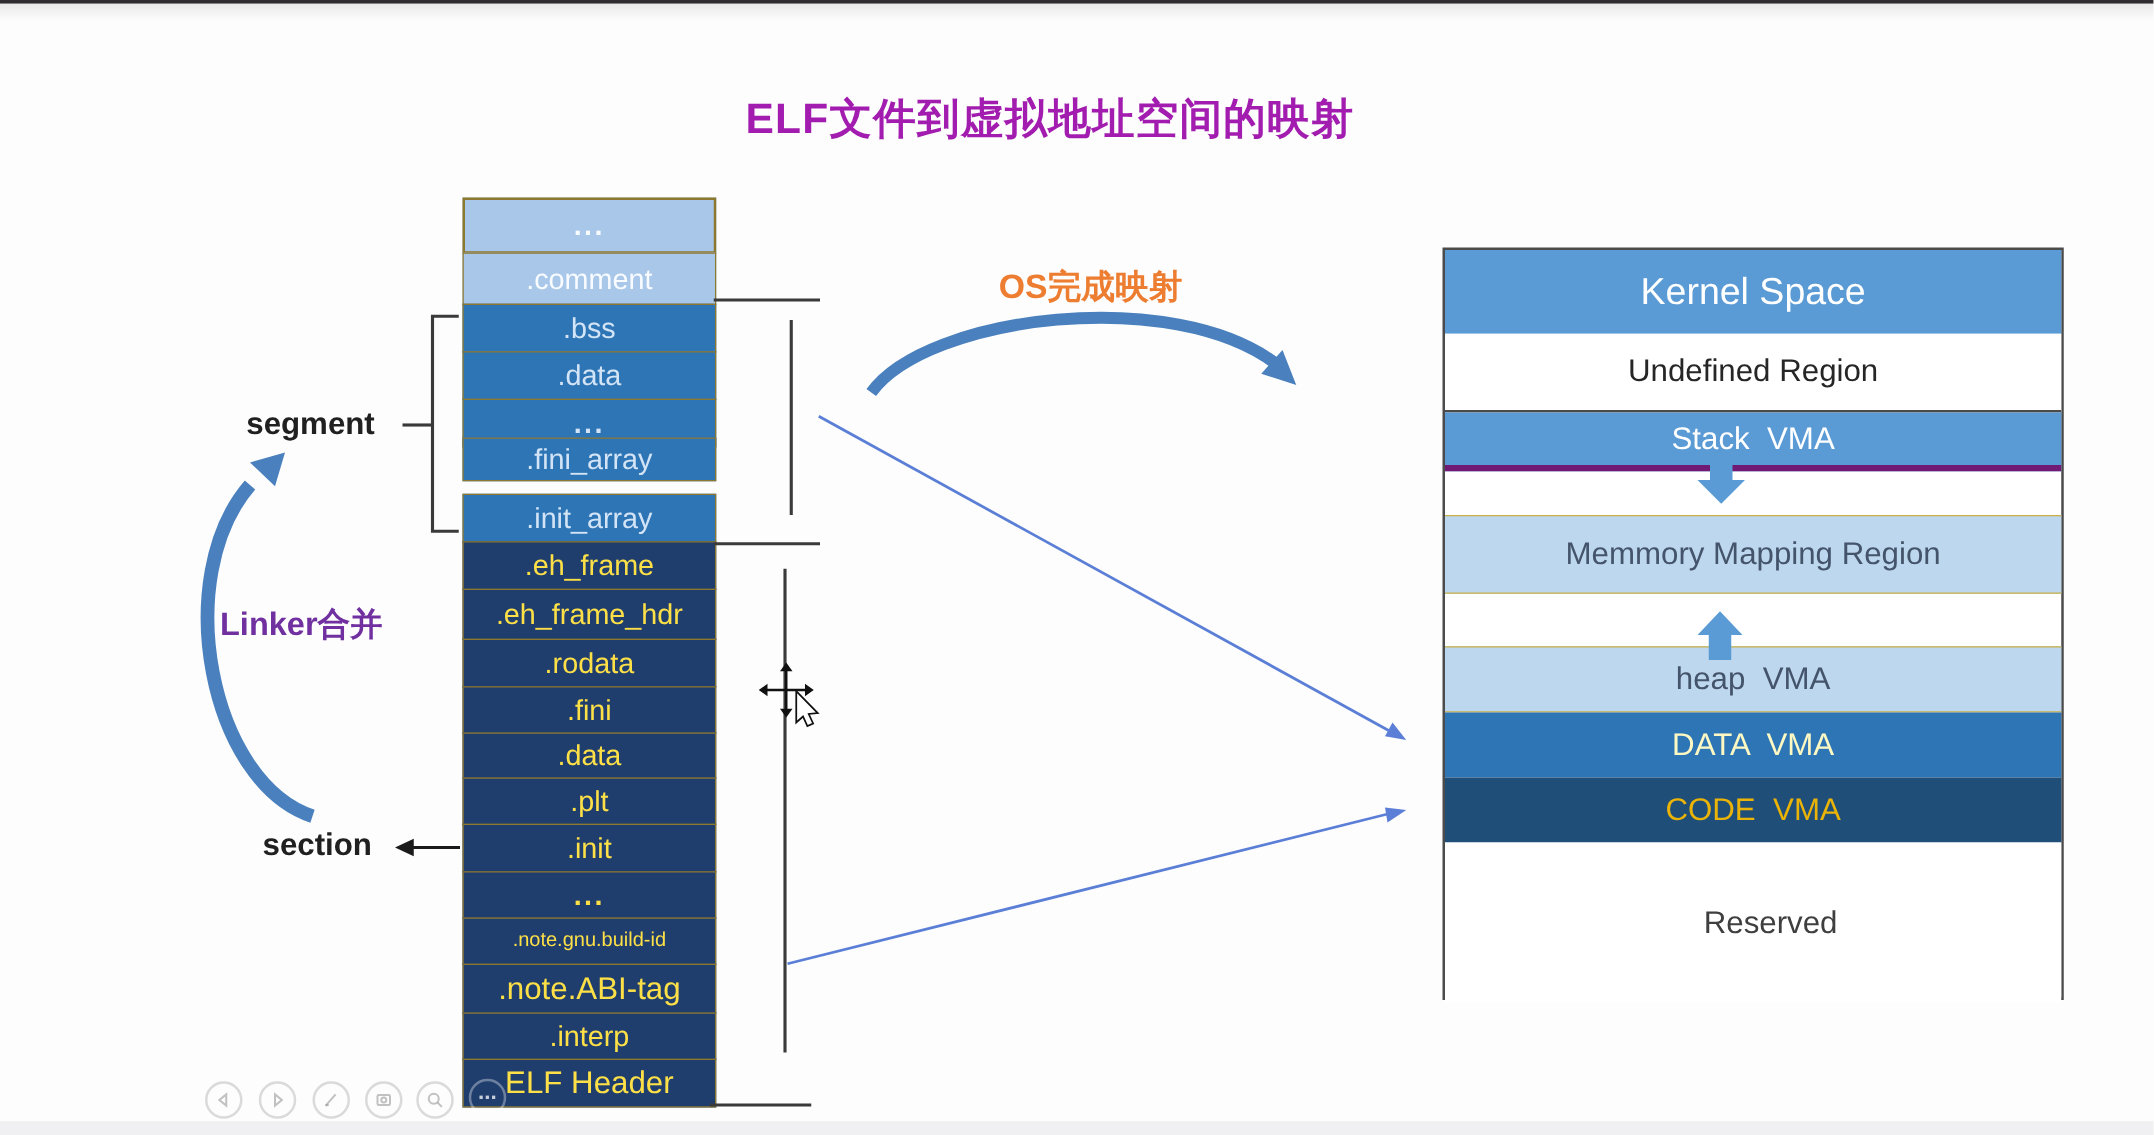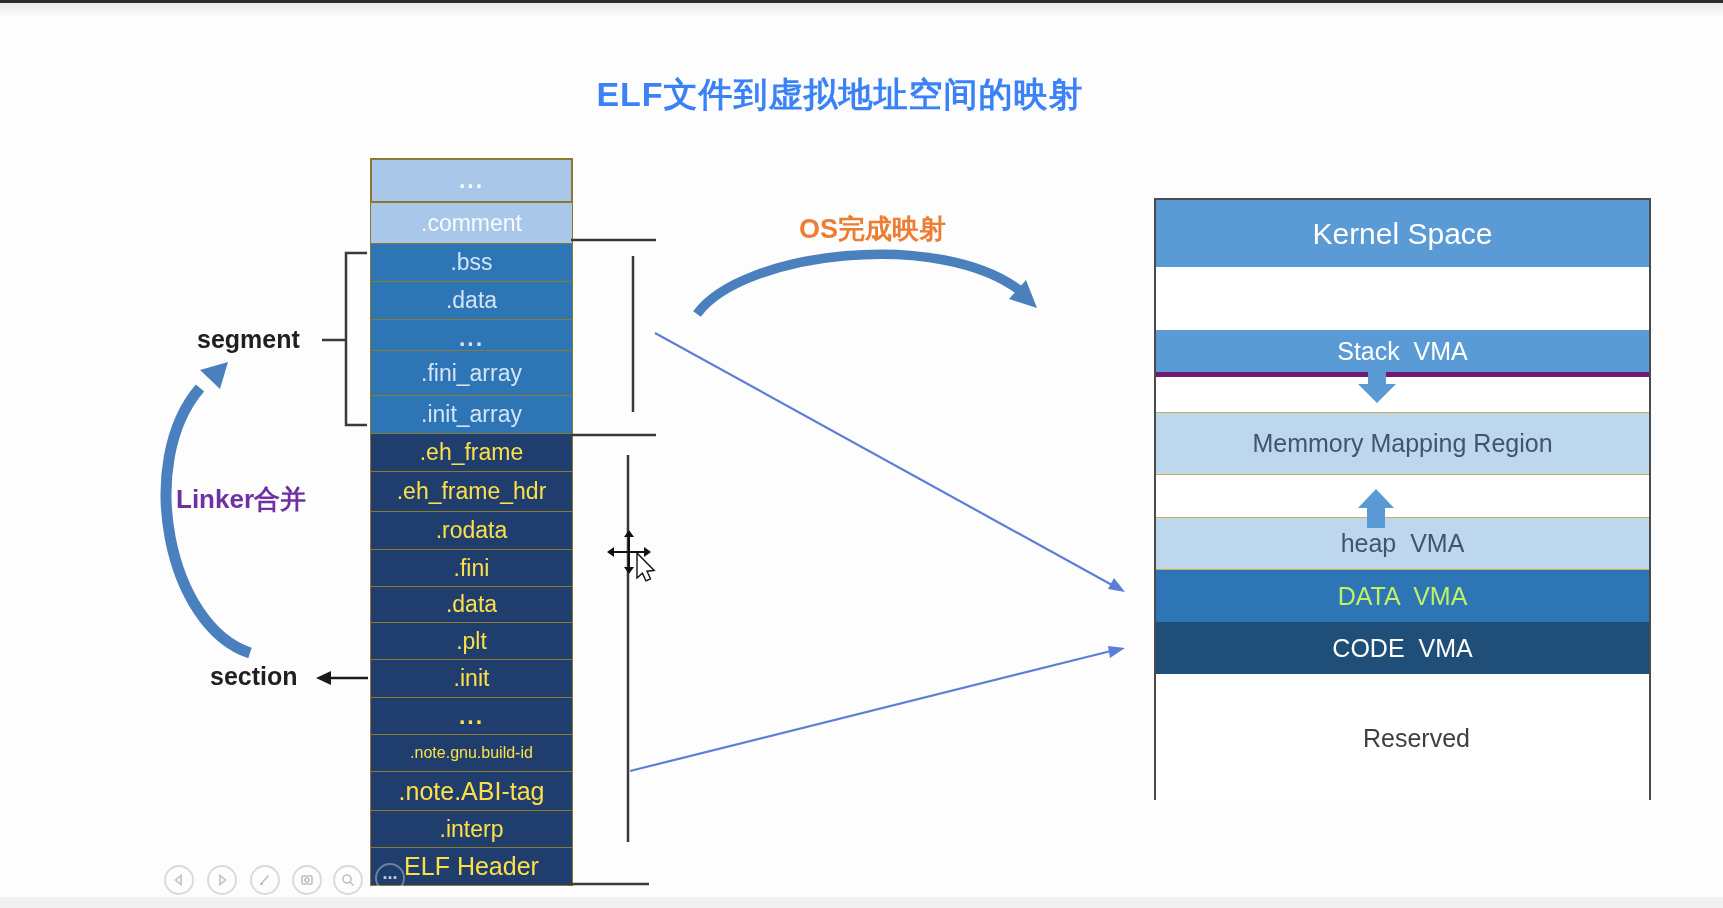--- a/index.html
+++ b/index.html
@@ -8,21 +8,21 @@
     background:#fdfdfd;
     font-family:"Liberation Sans","DejaVu Sans",sans-serif;
   }
   #topbar{position:absolute;left:0;top:0;width:1723px;height:3px;background:#2f2b2e;}
   #topshade{position:absolute;left:0;top:3px;width:1723px;height:14px;
     background:linear-gradient(#e9e9e9,#fdfdfd);}
   #bottombar{position:absolute;left:0;top:897px;width:1723px;height:11px;background:#f0eff1;}
 
   .title{
     position:absolute;left:540px;top:72px;width:600px;text-align:center;
-    font-size:34px;font-weight:bold;color:#3b82f6;letter-spacing:1px;
+    font-size:34px;font-weight:bold;color:#a21caf;letter-spacing:1px;
   }
 
   
   .erow{
     position:absolute;left:370px;width:203px;box-sizing:border-box;
     display:flex;align-items:center;justify-content:center;
     font-size:23px;border:1px solid #8d7830;
   }
   .erow.light{background:#a9c7e9;color:#f8fbff;}
   .erow.mid{background:#2e75b6;color:#d3e4f6;}
@@ -37,22 +37,22 @@
     background:#ffffff;border:2px solid #4b4b4b;box-sizing:border-box;margin-left:24px;
   }
   .kband{
     position:absolute;left:0;width:493px;box-sizing:border-box;
     display:flex;align-items:center;justify-content:center;
     font-size:25px;white-space:pre;
   }
   .kblue{background:#5b9bd5;color:#ffffff;}
   .kwhite{background:#ffffff;color:#262626;}
   .klight{background:#bdd7ee;color:#44546a;border-top:1px solid #c9b04a;border-bottom:1px solid #c9b04a;}
-  .kmid{background:#2e75b6;color:#bef264;text-align:right;}
-  .kdark{background:#1f4e79;color:#ffffff;}
+  .kmid{background:#2e75b6;color:#fef9c3;text-align:right;}
+  .kdark{background:#1f4e79;color:#eab308;}
 
   
   .lbl{position:absolute;font-weight:bold;white-space:nowrap;}
   .lbl.dark{color:#202020;font-size:25px;}
   .lbl.purple{color:#7030a0;font-size:26px;}
   .lbl.orange{color:#ed7d31;font-size:27px;}
 
   
   #overlay{position:absolute;left:0;top:0;pointer-events:none;}
 
@@ -75,38 +75,39 @@
   <div id="bottombar"></div>
 
   <div class="title">ELF文件到虚拟地址空间的映射</div>
 
   <div>
     <div class="erow light dots" style="top:158px;height:45px;border-width:2px;">...</div>
     <div class="erow light" style="top:202px;height:42px;">.comment</div>
     <div class="erow mid" style="top:243px;height:39px;">.bss</div>
     <div class="erow mid" style="top:281px;height:39px;">.data</div>
     <div class="erow mid dots" style="top:319px;height:39px;">...</div>
-    <div class="erow mid" style="top:350px;height:46px;">.fini_array</div>
+    <div class="erow mid" style="top:350px;height:35px;">.fini_array</div>
     <div class="erow mid" style="top:395px;height:39px;">.init_array</div>
     <div class="erow dark" style="top:433px;height:39px;">.eh_frame</div>
     <div class="erow dark" style="top:471px;height:41px;">.eh_frame_hdr</div>
     <div class="erow dark" style="top:511px;height:39px;">.rodata</div>
     <div class="erow dark" style="top:549px;height:38px;">.fini</div>
     <div class="erow dark" style="top:586px;height:37px;">.data</div>
     <div class="erow dark" style="top:622px;height:38px;">.plt</div>
     <div class="erow dark" style="top:659px;height:39px;">.init</div>
     <div class="erow dark dots" style="top:697px;height:38px;">...</div>
     <div class="erow dark small" style="top:734px;height:38px;">.note.gnu.build-id</div>
     <div class="erow dark big" style="top:771px;height:40px;">.note.ABI-tag</div>
     <div class="erow dark" style="top:810px;height:38px;">.interp</div>
     <div class="erow dark big" style="top:847px;height:39px;text-align:right;">ELF Header</div>
   </div>
 
   <div id="kernelbox">
     <div class="kband kblue" style="top:0;height:67px;font-size:30px;">Kernel Space</div>
+    <div class="kband kwhite" style="top:67px;height:63px;border-bottom:2px solid #4b4b4b;">Undefined Region</div>
     <div class="kband kblue" style="top:130px;height:47px;border-bottom:5px solid #701a75;">Stack  VMA</div>
     <div class="kband klight" style="top:212px;height:63px;">Memmory Mapping Region</div>
     <div class="kband klight" style="top:317px;height:53px;">heap  VMA</div>
     <div class="kband kmid" style="top:370px;height:52px;">DATA  VMA</div>
     <div class="kband kdark" style="top:422px;height:52px;">CODE  VMA</div>
     <div class="kband kwhite" style="top:474px;height:128px;color:#3f3f3f;padding-left:28px;">Reserved</div>
   </div>
 
   <div class="lbl dark" style="left:197px;top:325px;">segment</div>
   <div class="lbl purple" style="left:176px;top:482px;">Linker合并</div>

